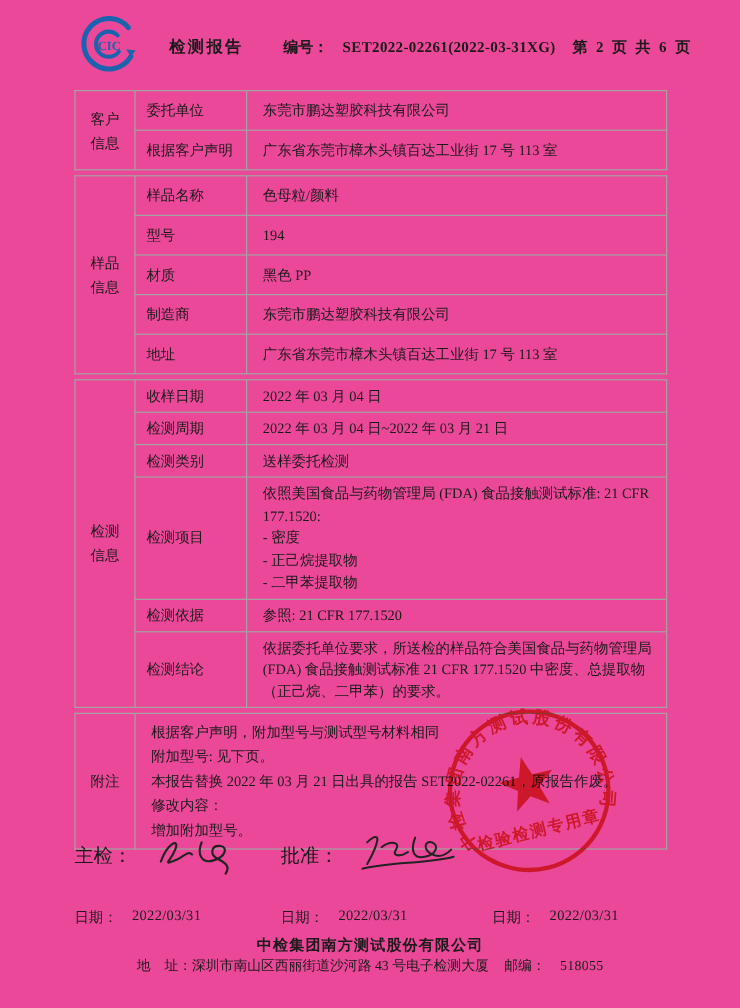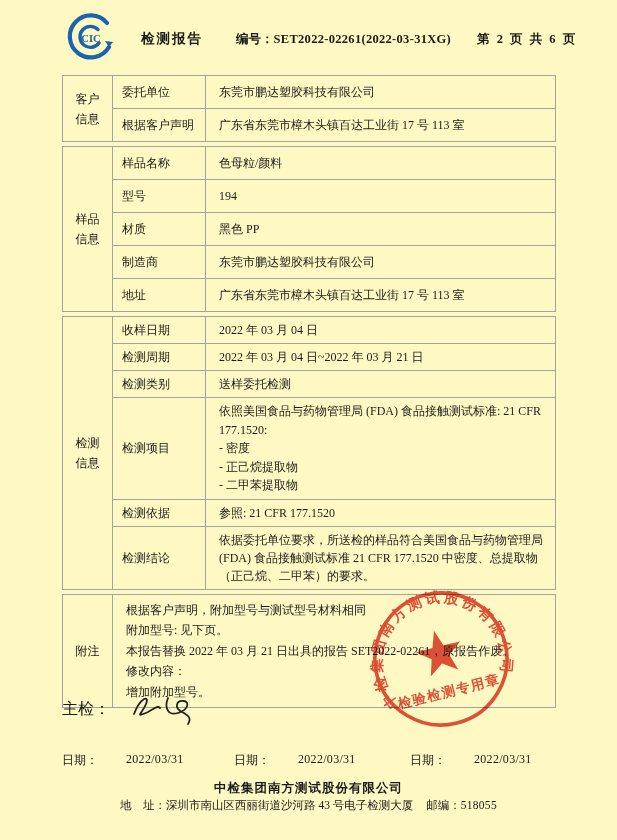--- a/index.html
+++ b/index.html
@@ -2,21 +2,21 @@
 <html><head>
 <meta charset="utf-8">
 <style>
   * { margin:0; padding:0; box-sizing:border-box; }
   html,body { background:#ffffff; }
   body {
     width:617px; height:840px; position:relative;
     font-family:"Liberation Serif","DejaVu Serif",serif;
     color:#1a1a1a; font-size:12px;
   }
-  .page { position:relative; width:617px; height:840px; overflow:hidden; background:#fef9c3; }
+  .page { position:relative; width:617px; height:840px; overflow:hidden; background:#ec4899; }
 
   
   .header { position:absolute; left:0; top:0; width:617px; height:74px; }
   .logo { position:absolute; left:62px; top:13px; width:58px; height:48px; }
   .hdr-title { position:absolute; left:141px; top:30px; font-size:13.5px; font-weight:bold; letter-spacing:2px; }
   .hdr-no { position:absolute; left:236px; top:31px; font-size:12.5px; font-weight:bold; }
   .hdr-page { position:absolute; left:477px; top:31px; font-size:12.5px; font-weight:bold; letter-spacing:2px; white-space:nowrap; }
 
   
   .tables { position:absolute; left:62px; top:75px; width:494px; }
@@ -53,21 +53,21 @@
 
   
   .stamp { position:absolute; left:366px; top:584px; width:150px; height:150px;
            transform:rotate(-14deg); opacity:0.88; mix-blend-mode:multiply; pointer-events:none; }
 
   
   .footer { position:absolute; left:0; top:780px; width:617px; text-align:center; }
   .footer .company { font-size:12.5px; font-weight:bold; letter-spacing:1px; line-height:17px; }
   .footer .line { font-size:11.5px; line-height:16.5px; white-space:nowrap; }
   .footer a.url { color:#0000cc; text-decoration:underline; font-family:"Liberation Mono",monospace; font-size:11px; }
-  .num { letter-spacing:0.3px; }
+  .num { letter-spacing:0.3px;margin-left:12px; }
 </style>
 </head>
 <body>
 
 <div class="page">
 
   <div class="header">
     <svg class="logo" viewBox="0 0 58 48">
       <path d="M 45 10 A 21 21 0 1 0 47 34" fill="none" stroke="#1b63ae" stroke-width="4.2" stroke-linecap="round"></path>
       <path d="M 47 34 l 4 -5 l -8 -1 z" fill="#1b63ae"></path>
@@ -200,20 +200,26 @@
     </tbody>
       </table>
   </div>
 
   <div class="sig-area">
     <div class="sig-row">
       <div class="sig-col c1">
         <span class="sig-label">主检：</span>
         <svg class="sig-img" width="76" height="40" viewBox="0 0 76 40" aria-label="赵亮">
           <path d="M10 26 C16 10 26 6 22 16 C18 26 10 30 24 24 C30 21 33 17 36 20 M44 10 C40 20 44 28 54 25 C64 22 66 14 60 13 C52 12 50 20 58 24 C64 27 68 30 64 36" fill="none" stroke="#222" stroke-width="1.8" stroke-linecap="round"></path>
+        </svg>
+      </div>
+      <div class="sig-col c3">
+        <span class="sig-label">批准：</span>
+        <svg class="sig-img" width="86" height="44" viewBox="0 0 86 44" aria-label="徐鹏">
+          <path d="M10 14 C16 8 20 8 18 14 C16 22 12 28 10 32 M22 18 C30 12 38 14 34 20 C30 26 38 26 44 22 M50 10 C46 20 48 28 58 26 C68 24 70 16 64 14 C58 12 56 20 64 24 C70 27 76 24 80 20 M6 36 C30 30 60 32 82 26" fill="none" stroke="#222" stroke-width="1.7" stroke-linecap="round"></path>
         </svg>
       </div>
     </div>
     <div class="date-row">
       <div class="date-col c1">
         <span class="date-label">日期：</span>
         <span class="date-val num">2022/03/31</span>
       </div>
       <div class="date-col c2">
         <span class="date-label">日期：</span>

